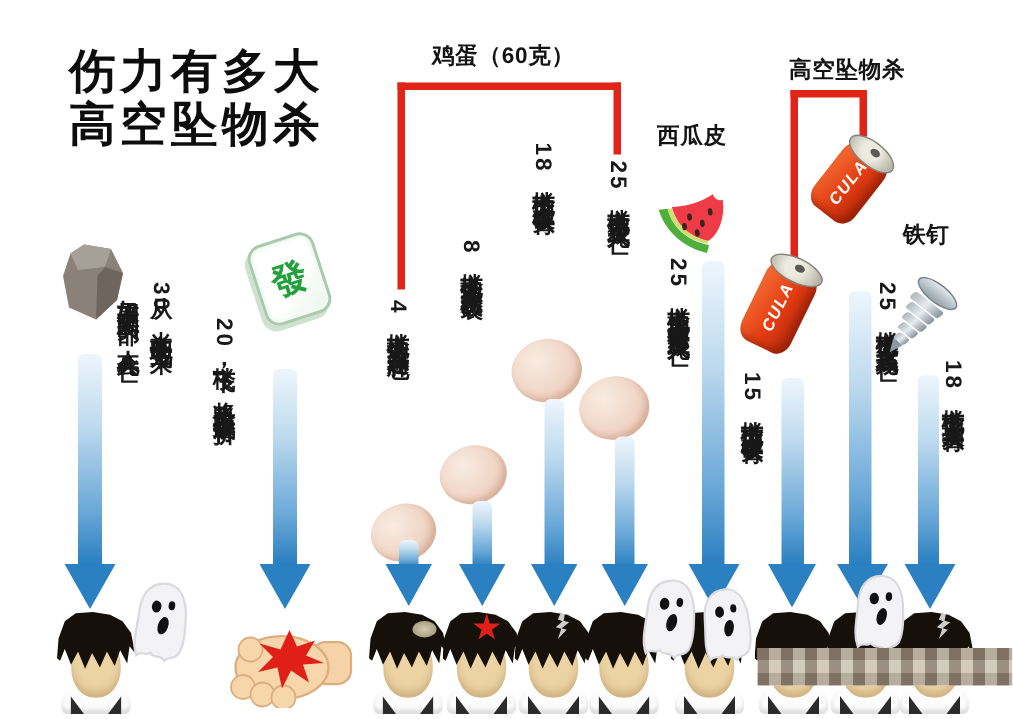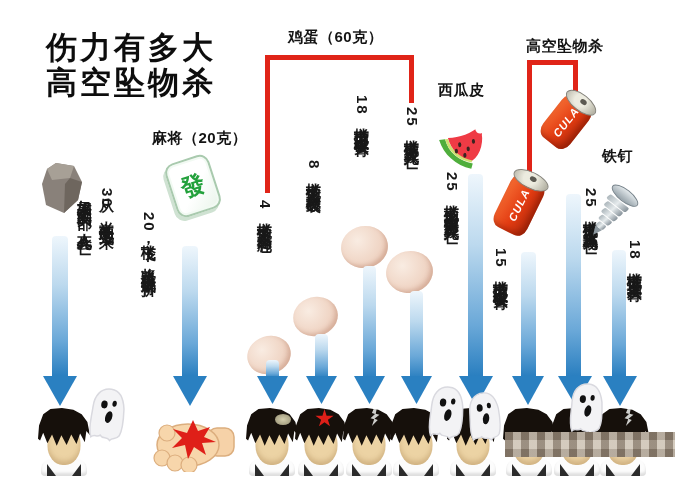--- a/index.html
+++ b/index.html
@@ -141,21 +141,20 @@
   <svg class="ghost" style="position:absolute;left:40px;top:160px;" width="44" height="56" viewBox="0 0 44 56">
     <polygon points="16,3 34,6 42,22 38,40 24,53 6,45 2,24 7,9" fill="#89817a"></polygon>
     <polygon points="16,3 34,6 30,18 12,20 7,9" fill="#a7a096"></polygon>
     <polygon points="30,18 42,22 38,40 24,53 25,24" fill="#6e665e"></polygon>
   </svg>
   <div class="vtext" style="left:98px;top:186px;height:205px;">从30米高的地方飞下来，</div>
   <div class="vtext" style="left:76px;top:188px;height:210px;">如果砸中人的头部，人会死亡</div>
   <div class="shaft" style="left:52px;top:236px;width:16px;height:140px;"></div>
   <div class="ahead" style="left:43px;top:376px;width:34px;height:30px;"></div>
 
-  <div class="lbl" style="left:152px;top:129px;">麻将（20克）</div>
   <div class="tile">
     <span>發</span>
   </div>
   <div class="vtext" style="left:140px;top:212px;height:200px;">20楼飞下，将路人手砸成骨折</div>
   <div class="shaft" style="left:182px;top:246px;width:16px;height:130px;"></div>
   <div class="ahead" style="left:173px;top:376px;width:34px;height:30px;"></div>
 
   <div class="lbl" style="left:288px;top:28px;">鸡蛋（60克）</div>
   <div class="rline" style="left:265px;top:55px;width:149px;height:5px;"></div>
   <div class="rline" style="left:265px;top:55px;width:5px;height:138px;"></div>

